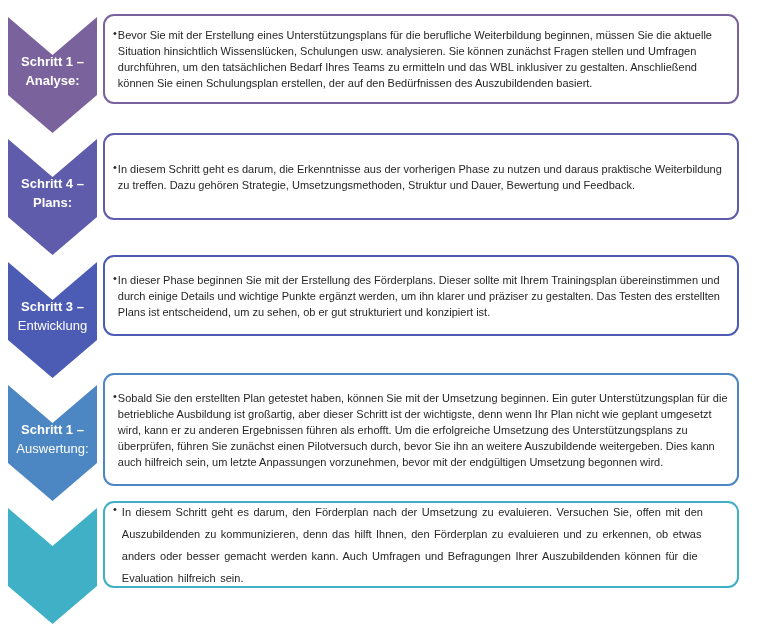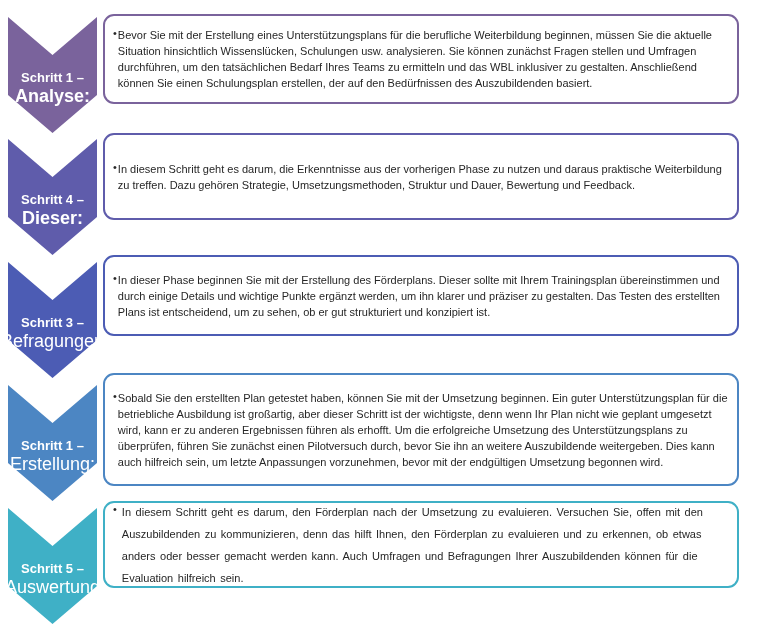--- a/index.html
+++ b/index.html
@@ -7,26 +7,26 @@
     position:relative;
     width:763px;height:641px;
     background:#ffffff;
     font-family:"Liberation Sans", sans-serif;
     overflow:hidden;
   }
   .chev-wrap{position:absolute;left:8px;width:89px;height:116px;}
   .chev{position:absolute;left:0;top:0;width:89px;height:116px;display:block;}
   .chev path{fill:var(--accent);}
   .chev-label{
-    position:absolute;left:0;top:50px;width:89px;height:40px;
+    position:absolute;left:0;top:34px;width:89px;height:40px;
     display:flex;flex-direction:column;justify-content:center;align-items:center;
     color:#ffffff;text-align:center;
   }
   .chev-label .l1{font-weight:bold;font-size:13px;line-height:19px;white-space:nowrap;}
-  .chev-label .l2{font-size:18px;line-height:19px;white-space:nowrap;}
+  .chev-label .l2{font-size:13px;line-height:19px;white-space:nowrap;}
   .bold2 .l2{font-weight:bold;}
   .box{
     position:absolute;left:103px;width:636px;
     box-sizing:border-box;
     background:#ffffff;
     border:2.5px solid var(--accent);
     border-radius:11px;
     display:flex;align-items:center;
     padding:4px 9px 4px 8px;
     overflow:hidden;
@@ -73,76 +73,72 @@
     </div>
   </div>
 
   <div class="step s1" style="--accent: #5f5cab;">
     <div class="chev-wrap">
       <svg class="chev" viewBox="0 0 89 116" preserveAspectRatio="none">
           <path d="M0,0 L44.5,38 L89,0 L89,78 L44.5,116 L0,78 Z"></path>
         </svg>
       <div class="chev-label bold2">
         <div class="l1">Schritt 4 –</div>
-        <div class="l2">Dieser:</div>
+        <div class="l2">Plans:</div>
       </div>
     </div>
     <div class="box">
       <div class="bullet-row">
         <span class="bullet">•</span>
         <p class="desc">In diesem Schritt geht es darum, die Erkenntnisse aus der vorherigen Phase zu nutzen und daraus praktische Weiterbildung zu treffen. Dazu gehören Strategie, Umsetzungsmethoden, Struktur und Dauer, Bewertung und Feedback.</p>
       </div>
     </div>
   </div>
 
   <div class="step s2" style="--accent: #4c5cb4;">
     <div class="chev-wrap">
       <svg class="chev" viewBox="0 0 89 116" preserveAspectRatio="none">
           <path d="M0,0 L44.5,38 L89,0 L89,78 L44.5,116 L0,78 Z"></path>
         </svg>
       <div class="chev-label">
         <div class="l1">Schritt 3 –</div>
-        <div class="l2">Befragungen</div>
+        <div class="l2">Entwicklung</div>
       </div>
     </div>
     <div class="box">
       <div class="bullet-row">
         <span class="bullet">•</span>
         <p class="desc">In dieser Phase beginnen Sie mit der Erstellung des Förderplans. Dieser sollte mit Ihrem Trainingsplan übereinstimmen und durch einige Details und wichtige Punkte ergänzt werden, um ihn klarer und präziser zu gestalten. Das Testen des erstellten Plans ist entscheidend, um zu sehen, ob er gut strukturiert und konzipiert ist.</p>
       </div>
     </div>
   </div>
 
   <div class="step s3" style="--accent: #4c86c3;">
     <div class="chev-wrap">
       <svg class="chev" viewBox="0 0 89 116" preserveAspectRatio="none">
           <path d="M0,0 L44.5,38 L89,0 L89,78 L44.5,116 L0,78 Z"></path>
         </svg>
       <div class="chev-label">
         <div class="l1">Schritt 1 –</div>
-        <div class="l2">Erstellung:</div>
+        <div class="l2">Auswertung:</div>
       </div>
     </div>
     <div class="box">
       <div class="bullet-row">
         <span class="bullet">•</span>
         <p class="desc">Sobald Sie den erstellten Plan getestet haben, können Sie mit der Umsetzung beginnen. Ein guter Unterstützungsplan für die betriebliche Ausbildung ist großartig, aber dieser Schritt ist der wichtigste, denn wenn Ihr Plan nicht wie geplant umgesetzt wird, kann er zu anderen Ergebnissen führen als erhofft. Um die erfolgreiche Umsetzung des Unterstützungsplans zu überprüfen, führen Sie zunächst einen Pilotversuch durch, bevor Sie ihn an weitere Auszubildende weitergeben. Dies kann auch hilfreich sein, um letzte Anpassungen vorzunehmen, bevor mit der endgültigen Umsetzung begonnen wird.</p>
       </div>
     </div>
   </div>
 
   <div class="step s4" style="--accent: #3fb0c6;">
     <div class="chev-wrap">
       <svg class="chev" viewBox="0 0 89 116" preserveAspectRatio="none">
           <path d="M0,0 L44.5,38 L89,0 L89,78 L44.5,116 L0,78 Z"></path>
         </svg>
-      <div class="chev-label">
-        <div class="l1">Schritt 5 –</div>
-        <div class="l2">Auswertung</div>
-      </div>
     </div>
     <div class="box">
       <div class="bullet-row">
         <span class="bullet">•</span>
         <p class="desc">In diesem Schritt geht es darum, den Förderplan nach der Umsetzung zu evaluieren. Versuchen Sie, offen mit den Auszubildenden zu kommunizieren, denn das hilft Ihnen, den Förderplan zu evaluieren und zu erkennen, ob etwas anders oder besser gemacht werden kann. Auch Umfragen und Befragungen Ihrer Auszubildenden können für die Evaluation hilfreich sein.</p>
       </div>
     </div>
   </div>
 
 </div>

